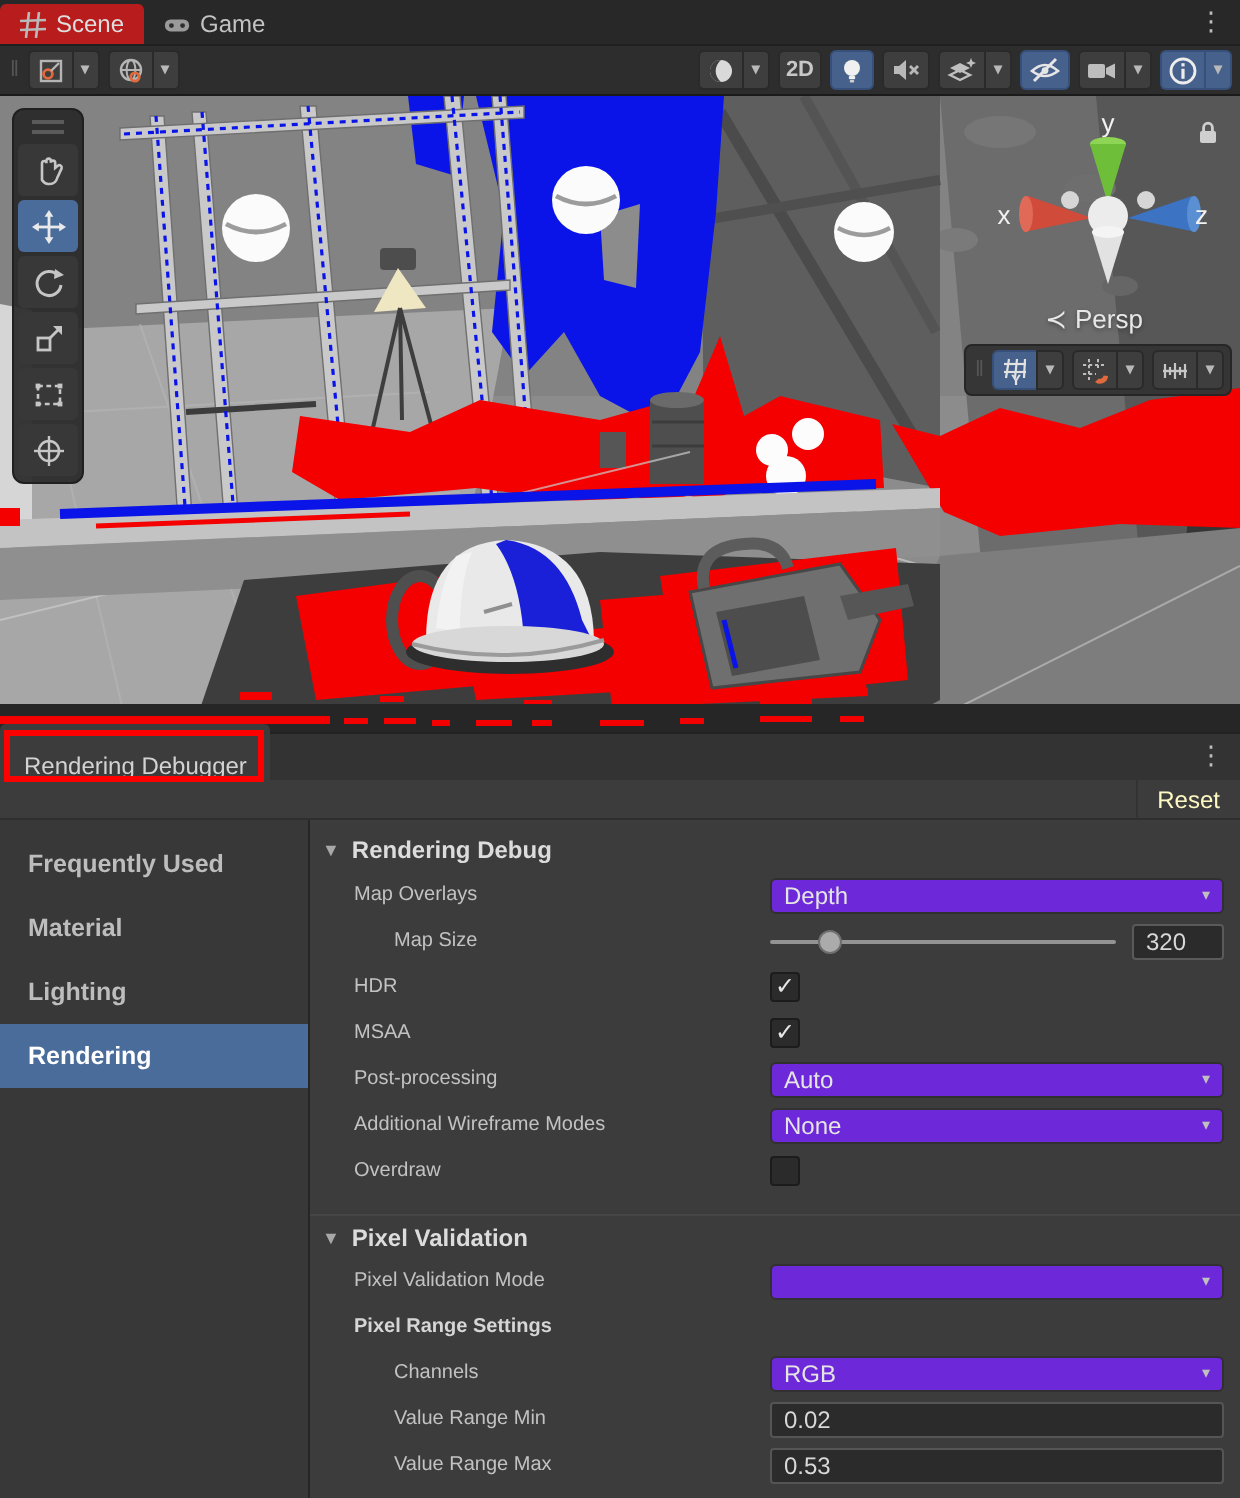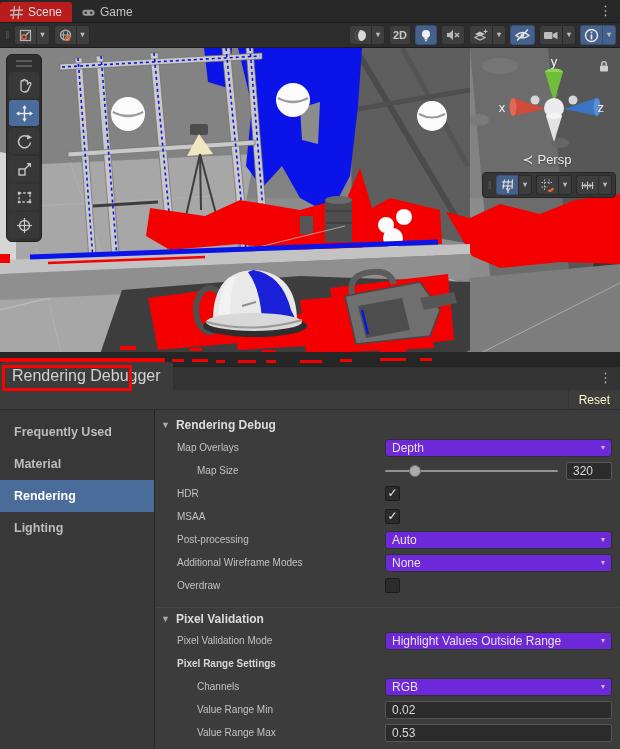--- a/index.html
+++ b/index.html
@@ -36,21 +36,21 @@
 
   .axisgizmo { position:absolute; right:14px; top:6px; width:118px; text-align:center; }
   .persp { color:#e8e8e8; font-size:13px; display:flex; align-items:center; justify-content:center; gap:4px; margin-top:2px; text-shadow:0 1px 2px rgba(0,0,0,.35); }
   .lockicon { position:absolute; right:10px; top:12px; }
 
   .gridbar { position:absolute; right:4px; top:124px; display:flex; align-items:center; gap:4px; background:rgba(52,52,52,.95); border:1px solid #262626; border-radius:4px; padding:2px 3px; }
   .gridbar .tbtn { height:20px; }
 
   
   .rd-tabbar { height:24px; background:#333333; border-top:1px solid #222; position:relative; display:flex; align-items:flex-end; }
-  .rd-tab { height:28px; background:#3c3c3c; color:#d2d2d2; font-size:16px; display:flex; align-items:center; padding:0 12px; border-radius:3px 3px 0 0; }
+  .rd-tab { height:28px; background:#3c3c3c; color:#d2d2d2; font-size:12px; display:flex; align-items:flex-end; padding:0 12px; border-radius:3px 3px 0 0; }
   .rd-kebab { position:absolute; right:8px; top:3px; color:#bdbdbd; font-size:13px; }
   .annotation { position:absolute; left:2px; top:-2px; width:130px; height:26px; border:3px solid #ff0000; pointer-events:none; z-index:5; }
 
   .rd-toolbar { height:20px; background:#3c3c3c; border-bottom:1px solid #2e2e2e; display:flex; align-items:center; justify-content:flex-end; }
   .reset-btn { font-size:12px; color:#fef9c3; padding:0 10px; height:100%; display:flex; align-items:center; border-left:1px solid #333; }
 
   .rd-body { display:flex; height:339px; }
   .rd-sidebar { width:155px; background:#383838; border-right:1px solid #262626; padding-top:6px;font-weight:bold; }
   .sb-item { height:32px; display:flex; align-items:center; padding-left:14px; font-size:12.5px; color:#bdbdbd; }
   .sb-item.sel { background:#4a6c9b; color:#ffffff; }
@@ -502,22 +502,22 @@
   </div>
 
   <div class="rd-toolbar">
     <div class="reset-btn">Reset</div>
   </div>
 
   <div class="rd-body">
     <div class="rd-sidebar">
       <div class="sb-item">Frequently Used</div>
       <div class="sb-item">Material</div>
+      <div class="sb-item">Lighting</div>
       <div class="sb-item sel">Rendering</div>
-      <div class="sb-item">Lighting</div>
     </div>
 
     <div class="rd-content">
 
       <div class="section-h">
         <span class="tri">▼</span>
         <span>Rendering Debug</span>
       </div>
 
       <div class="prop-row">
@@ -584,21 +584,20 @@
 
       <div class="section-h second">
         <span class="tri">▼</span>
         <span>Pixel Validation</span>
       </div>
 
       <div class="prop-row">
         <span class="plabel">Pixel Validation Mode</span>
         <div class="ctrl">
             <div class="dd">
-              <span>Highlight Values Outside Range</span>
               <span class="arr">▾</span>
             </div>
           </div>
       </div>
 
       <div class="prop-row">
         <span class="plabel bold">Pixel Range Settings</span>
       </div>
 
       <div class="prop-row">

